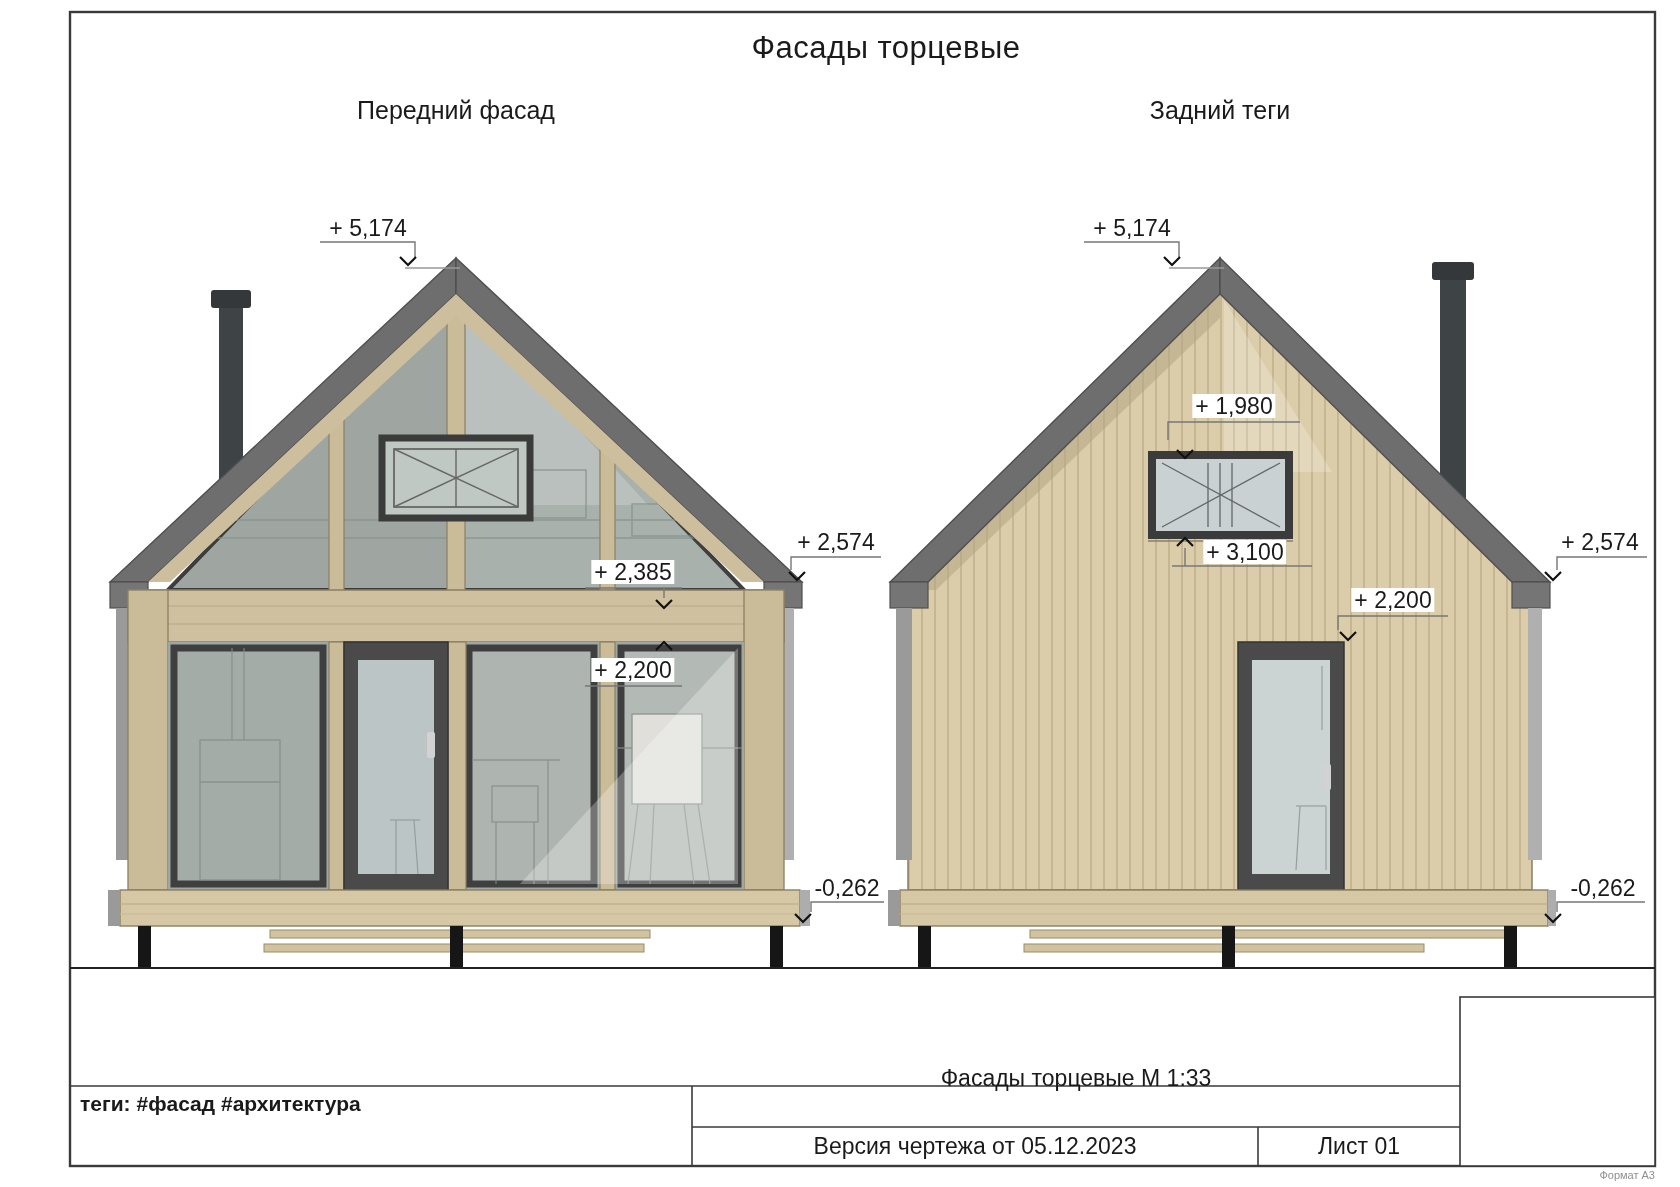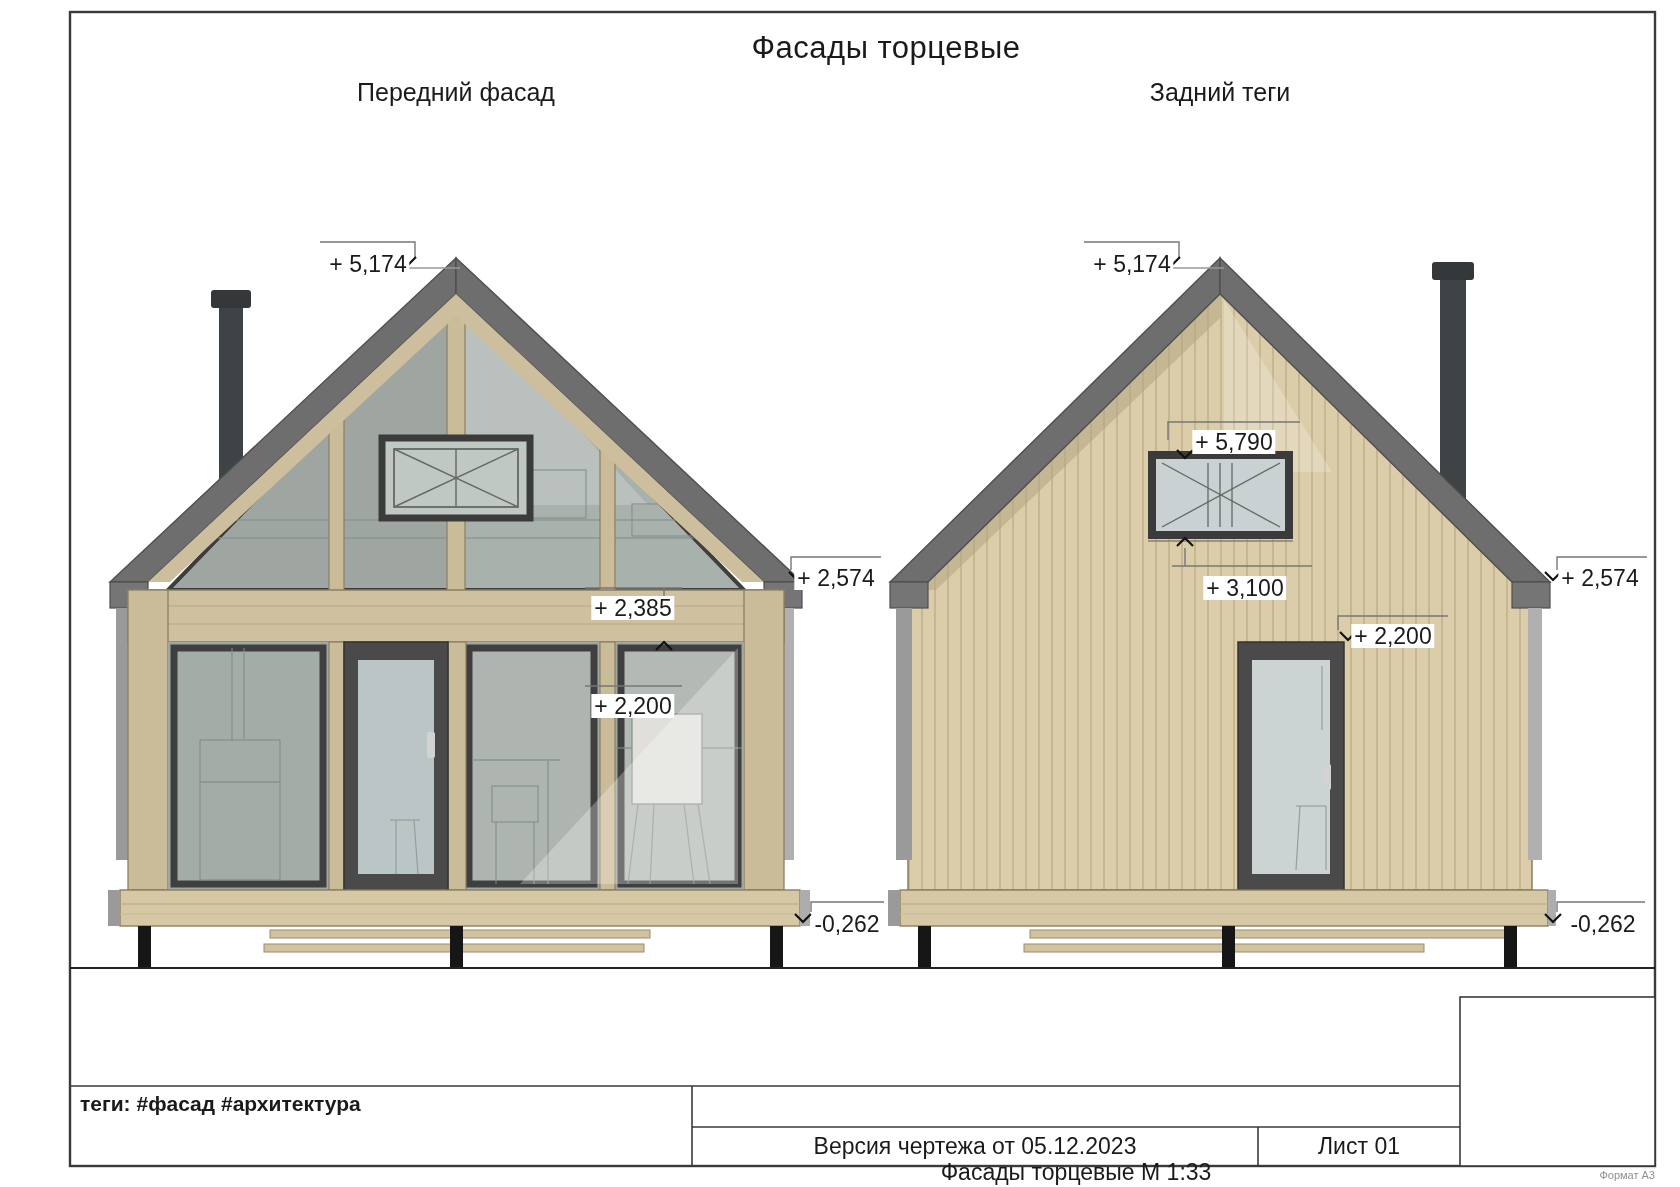--- a/index.html
+++ b/index.html
@@ -1,22 +1,22 @@
 <!DOCTYPE html>
 <html><head>
 <meta charset="utf-8">
 <style>
   html,body{margin:0;padding:0;background:#ffffff;}
   body{width:1680px;height:1187px;position:relative;overflow:hidden;
        font-family:"Liberation Sans","DejaVu Sans",sans-serif;color:#1a1a1a;}
   .abs{position:absolute;}
   .ctr{transform:translateX(-50%);white-space:nowrap;}
   #page-title{font-size:31px;letter-spacing:.5px;margin-left:48px;}
-  .facade-label{font-size:25px;}
-  .em{font-size:23px;background:#fff;padding:0 3px;line-height:1.05;margin-top:36px;}
+  .facade-label{font-size:25px;margin-top:18px;}
+  .em{font-size:23px;background:#fff;padding:0 3px;line-height:1.05;}
   .tb{font-size:23px;}
   .tags{font-size:21px;font-weight:bold;}
   .fmt{font-size:11px;color:#8f8f8f;}
   svg{display:block;}
 </style>
 </head>
 <body>
 
 <div class="abs" style="left:0;top:0">
 <svg width="1680" height="1187" viewBox="0 0 1680 1187" aria-hidden="true">
@@ -262,23 +262,23 @@
 <div class="abs ctr facade-label" style="left:456px;top:78px">Передний фасад</div>
 <div class="abs ctr facade-label" style="left:1220px;top:78px">Задний теги</div>
 
 <div class="abs ctr em" style="left:368px;top:216px">+ 5,174</div>
 <div class="abs ctr em" style="left:633px;top:560px">+ 2,385</div>
 <div class="abs ctr em" style="left:633px;top:658px">+ 2,200</div>
 <div class="abs ctr em" style="left:836px;top:530px">+ 2,574</div>
 <div class="abs ctr em" style="left:847px;top:876px">-0,262</div>
 
 <div class="abs ctr em" style="left:1132px;top:216px">+ 5,174</div>
-<div class="abs ctr em" style="left:1234px;top:394px">+ 5,790</div>
+<div class="abs ctr em" style="left:1234px;top:394px">+ 1,980</div>
 <div class="abs ctr em" style="left:1245px;top:540px">+ 3,100</div>
 <div class="abs ctr em" style="left:1393px;top:588px">+ 2,200</div>
 <div class="abs ctr em" style="left:1600px;top:530px">+ 2,574</div>
 <div class="abs ctr em" style="left:1603px;top:876px">-0,262</div>
 
 <div class="abs tags" style="left:80px;top:1092px">теги: #фасад #архитектура</div>
-<div class="abs ctr tb" style="left:1076px;top:1159px">Фасады торцевые М 1:33</div>
+<div class="abs ctr tb" style="left:1076px;top:1065px">Фасады торцевые М 1:33</div>
 <div class="abs ctr tb" style="left:975px;top:1133px">Версия чертежа от 05.12.2023</div>
 <div class="abs ctr tb" style="left:1359px;top:1133px">Лист 01</div>
 <div class="abs fmt" style="right:25px;top:1169px">Формат А3</div>
 
 </body></html>

